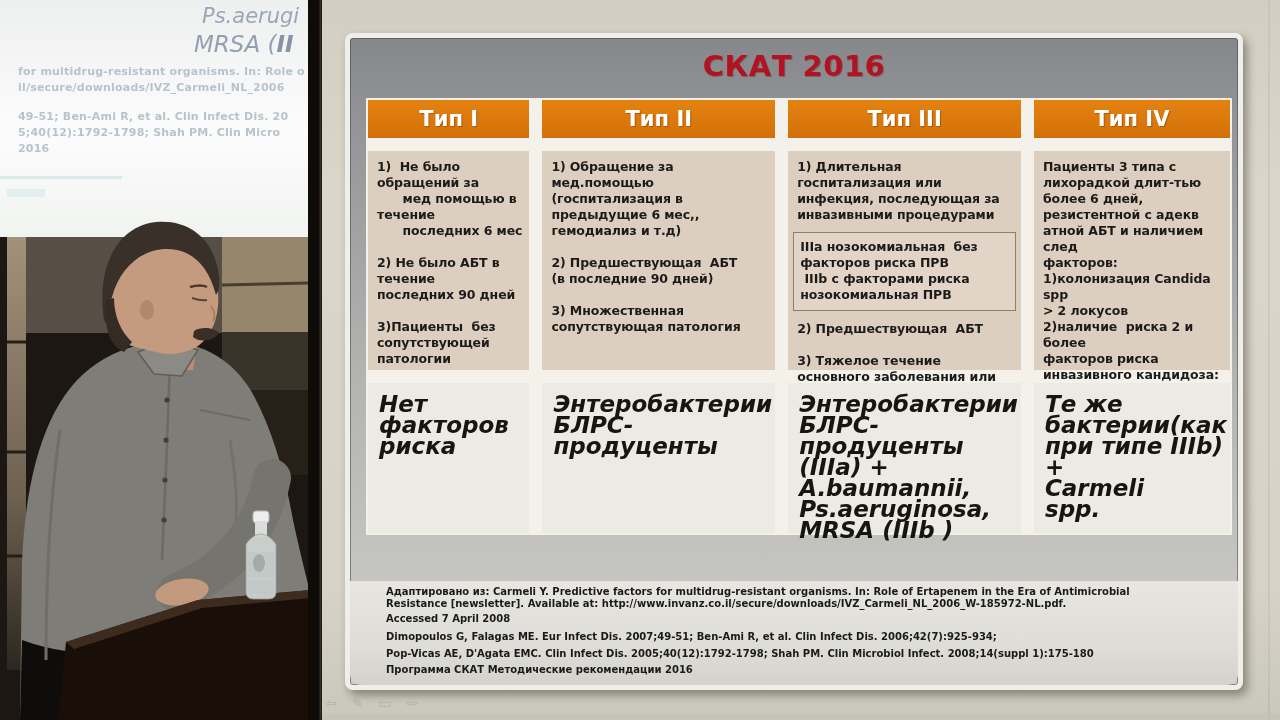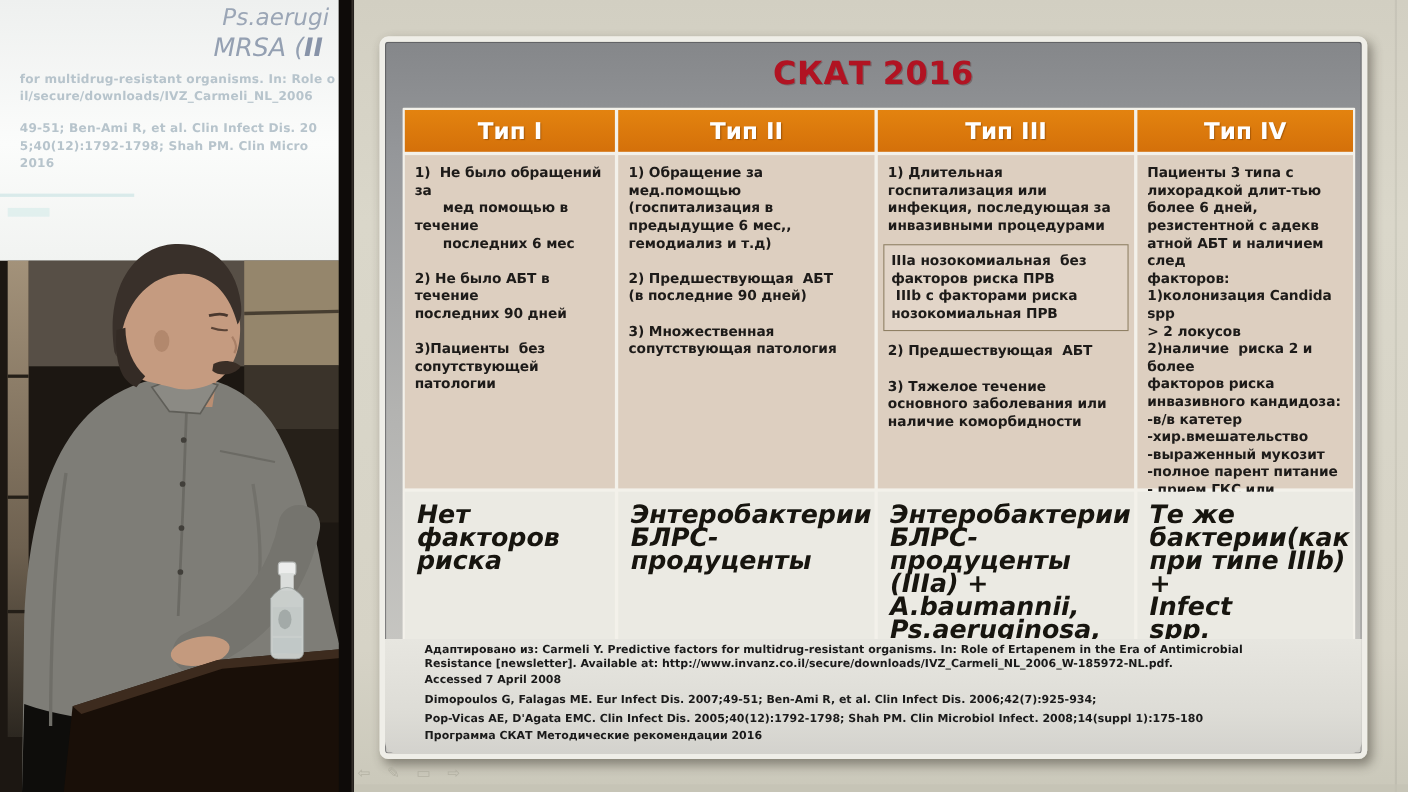--- a/index.html
+++ b/index.html
@@ -30,25 +30,25 @@
 
   #slide{position:absolute;left:23px;top:33px;width:898px;height:657px;box-sizing:border-box;
          border:5px solid #efeee8;border-radius:8px;
          background:linear-gradient(180deg,#85878a 0%,#95979a 16%,#b3b3b1 52%,#cfcec9 100%);
          box-shadow:4px 5px 10px rgba(45,40,30,.45), inset 0 0 0 1px rgba(70,70,72,.55);}
   .slide-title{position:absolute;top:11px;left:0;width:100%;text-align:center;
          font-size:29px;font-weight:bold;color:#b11322;letter-spacing:.5px;
          text-shadow:1px 1px 0 rgba(70,15,15,.3);}
 
   .tbl{position:absolute;top:60px;left:16px;width:862px;display:grid;
-       grid-template-columns:repeat(4,1fr);gap:3px;background:#f3f1ea;padding:2px;border-radius:1px;}
+       grid-template-columns:repeat(4,1fr);gap:13px;background:#f3f1ea;padding:2px;border-radius:1px;}
   .th{background:linear-gradient(180deg,#e3830f,#d4700a);color:#fff;font-size:21px;font-weight:bold;
       text-align:center;line-height:38px;height:38px;text-shadow:1px 1px 1px rgba(120,60,0,.5);}
   .td{background:#ddcfc0;color:#1d1b19;font-size:12.5px;font-weight:600;line-height:16px;
-      padding:8px 5px 0 9px;height:303px;box-sizing:border-box;white-space:pre-wrap;
+      padding:8px 5px 0 9px;height:219px;box-sizing:border-box;white-space:pre-wrap;
       letter-spacing:-.1px;}
   .iiibox{border:1.5px solid #8f8064;background:rgba(252,246,236,.18);
       margin:9px 0 10px -4px;padding:6px 2px 7px 6px;white-space:pre-wrap;}
   .outcome{background:#ebeae3;color:#17150f;font-style:italic;font-size:23px;font-weight:600;
       line-height:21px;padding:11px 3px 0 11px;height:150px;box-sizing:border-box;white-space:pre-wrap;}
   .outcome b{font-style:italic;}
   .td b{letter-spacing:0;}
 
   .footerPanel{position:absolute;left:0;right:0;bottom:0;height:104px;box-sizing:border-box;
       background:linear-gradient(180deg,#e7e6e0 0%,#dddcd6 65%,#d3d2cd 100%);
@@ -208,21 +208,21 @@
         <div class="outcome">Энтеробактерии
 БЛРС-продуценты</div>
         <div class="outcome"><span>Энтеробактерии
 БЛРС-продуценты
 (</span><b>IIIa</b><span>) +
 A.baumannii,
 Ps.aeruginosa,
 MRSA (</span><b>IIIb</b><span> )</span></div>
         <div class="outcome"><span>Те же бактерии(как
 при типе </span><b>IIIb</b><span>) +
-</span><b>Infect
+</span><b>Carmeli
 spp.</b></div>
       </div>
 
       <div class="footerPanel">
         <div class="fline f1">Адаптировано из:  Carmeli Y. Predictive factors for multidrug-resistant  organisms. In:  Role of Ertapenem in the Era of Antimicrobial  Resistance [newsletter]. Available at:  http://www.invanz.co.il/secure/downloads/IVZ_Carmeli_NL_2006_W-185972-NL.pdf.</div>
         <div class="fline f2">Accessed 7 April 2008</div>
         <div class="fline f3">Dimopoulos G, Falagas ME. Eur Infect Dis. 2007;49-51;  Ben-Ami R, et al. Clin Infect Dis. 2006;42(7):925-934;</div>
         <div class="fline f4">Pop-Vicas AE, D'Agata EMC. Clin Infect Dis. 2005;40(12):1792-1798;  Shah PM. Clin Microbiol Infect. 2008;14(suppl 1):175-180</div>
         <div class="fline f5">Программа  СКАТ Методические рекомендации 2016</div>
       </div>

